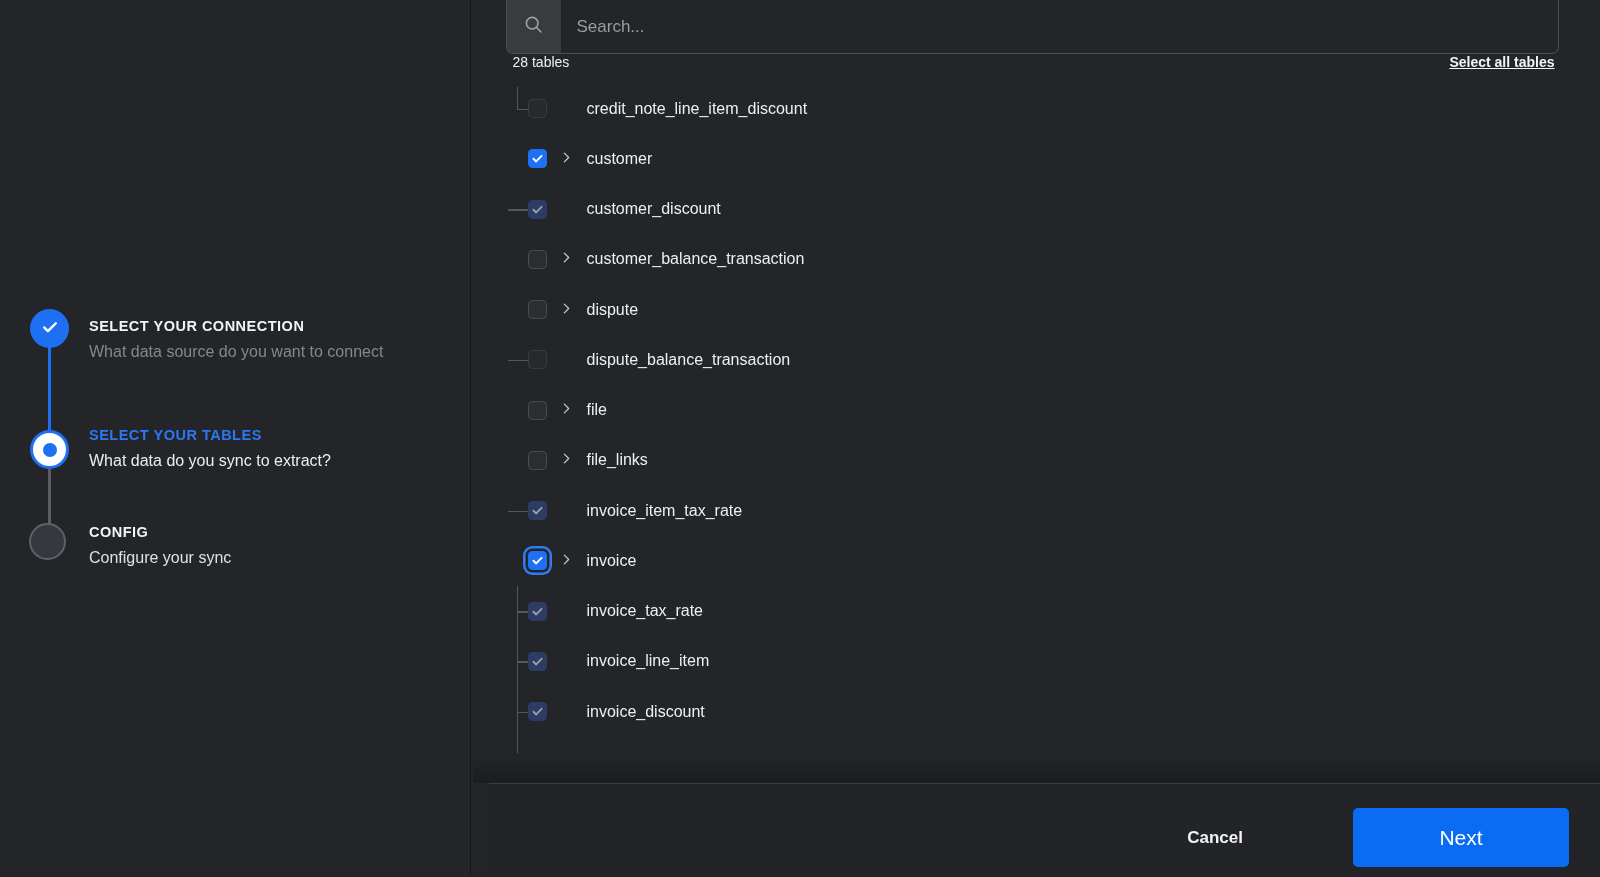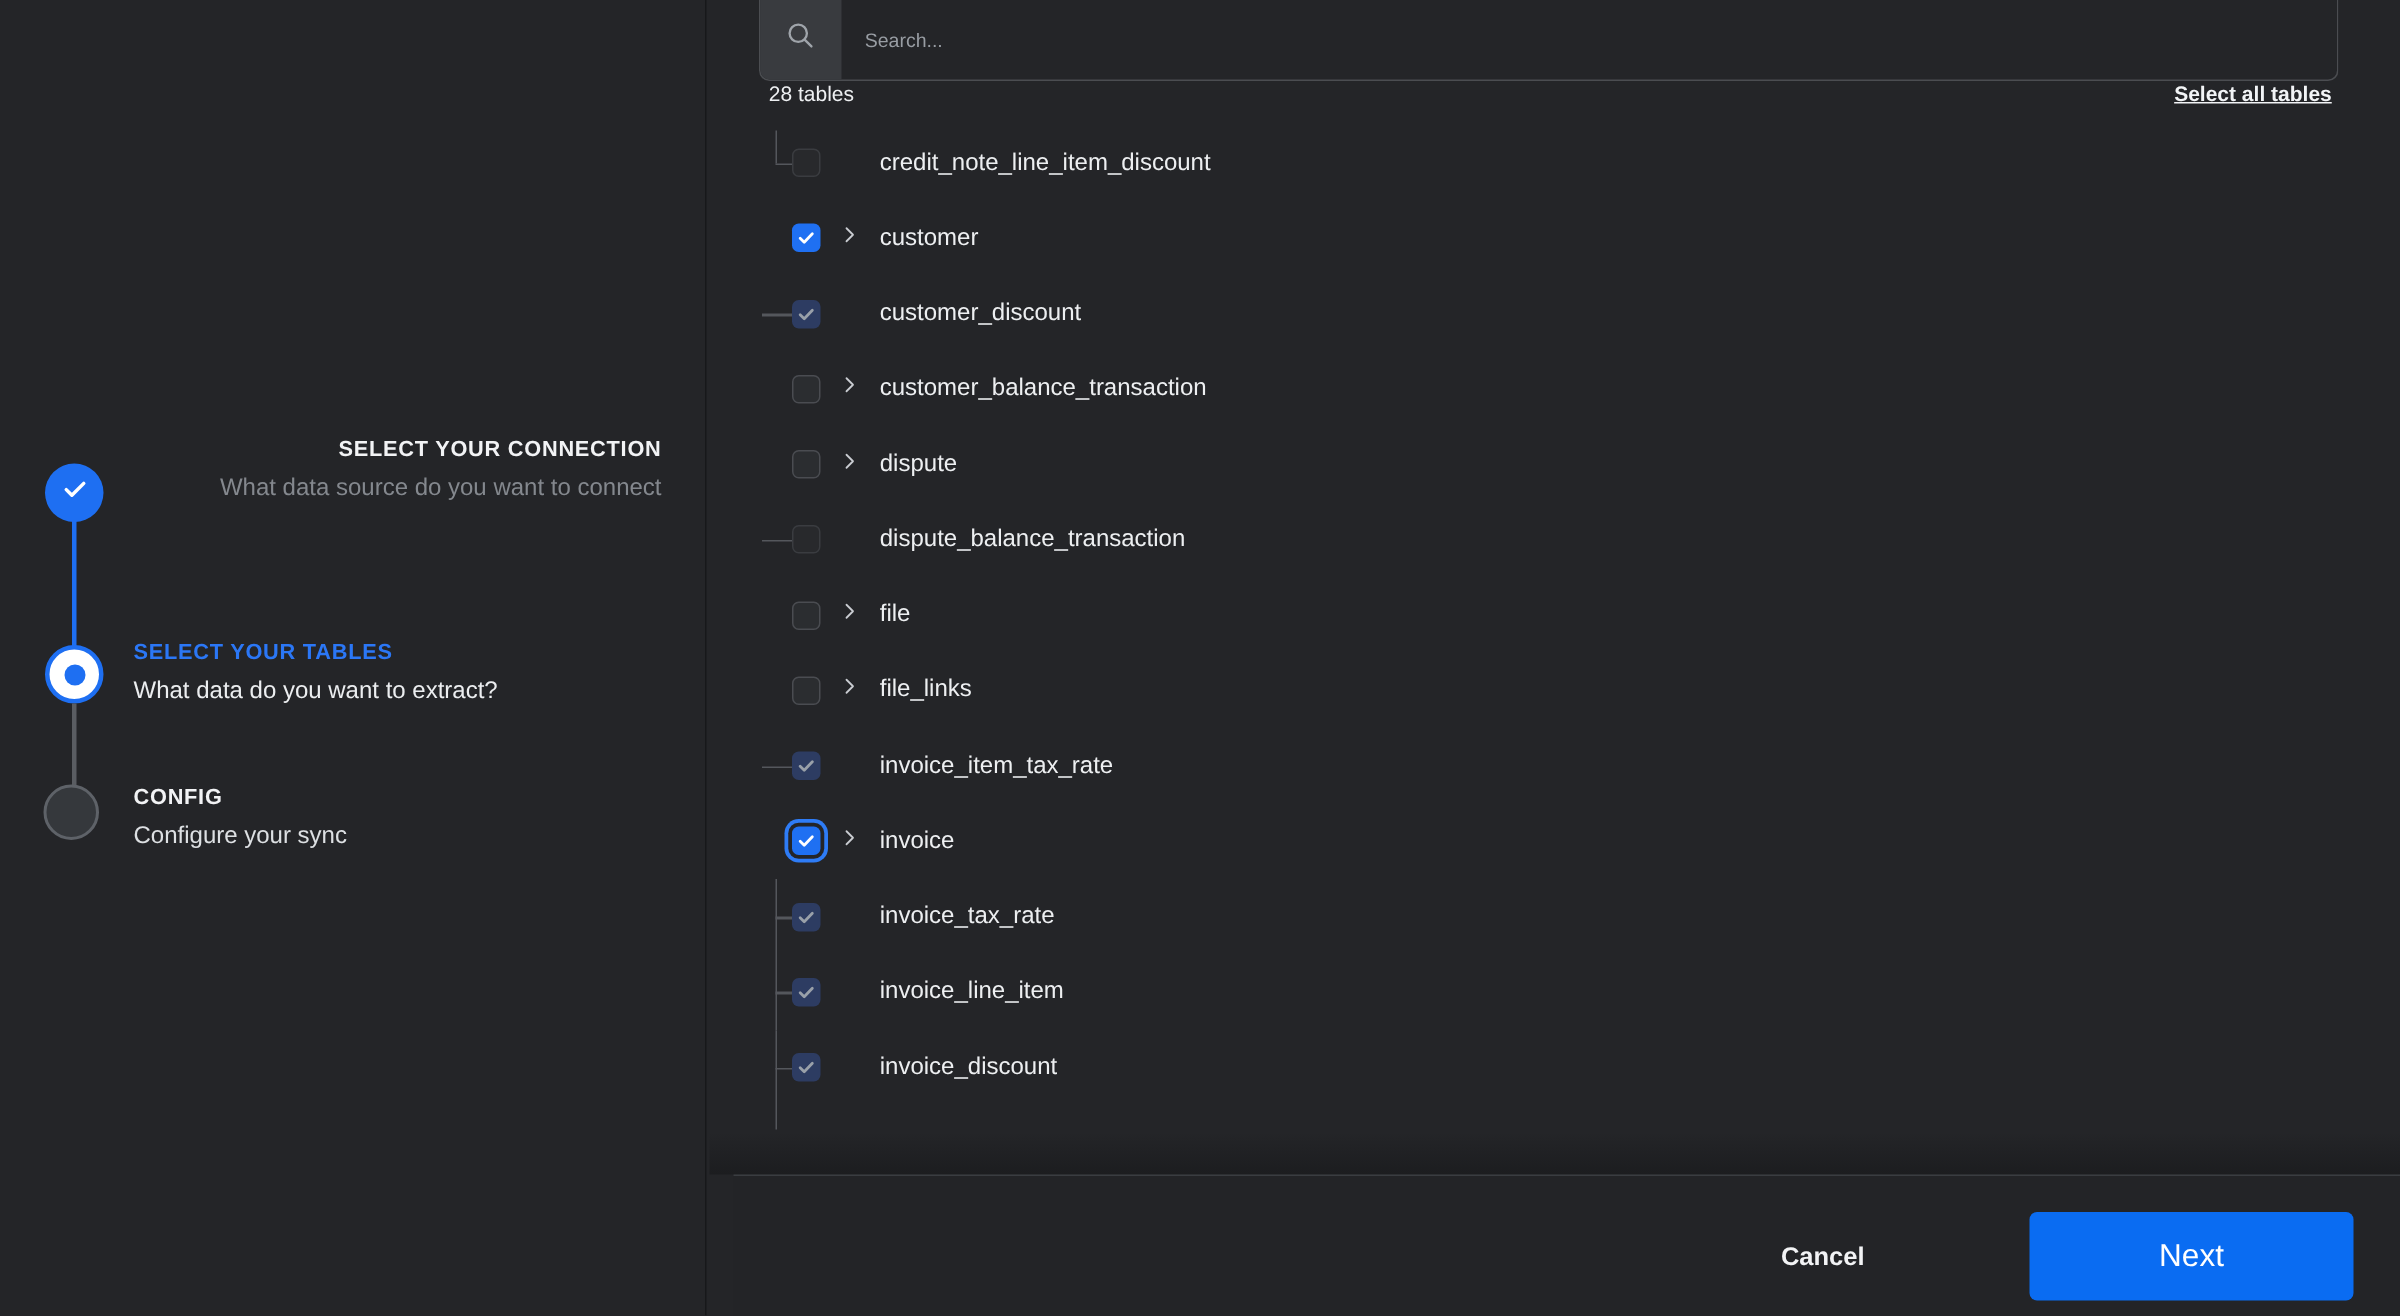--- a/index.html
+++ b/index.html
@@ -20,21 +20,21 @@
   .circle-1 { left:30px; top:309px; width:39px; height:39px; background:#1e6ff2; color:#fff; }
   .circle-1 svg { width:20px; height:20px; }
   .circle-2 { left:30px; top:430px; width:39px; height:39px; background:#ffffff; border:3px solid #1e6ff2; }
   .circle-2 .dot { width:14px; height:14px; border-radius:50%; background:#1e6ff2; }
   .circle-3 { left:29px; top:523px; width:37px; height:37px; background:#35383c; border:2.5px solid #5e6268; }
   .step-connector { position:absolute; left:48px; width:3.4px; }
   .conn-blue { top:347px; height:84px; background:#1e6ff2; }
   .conn-gray { top:469px; height:55px; background:#5a5d62; }
 
   .step-text { position:absolute; left:89px; width:352px; }
-  .step-1-text { top:290px;text-align:right; }
+  .step-1-text { top:316px; }
   .step-2-text { top:425px; }
   .step-3-text { top:522px; }
   .step-title {
     font-size:14.5px; font-weight:700; letter-spacing:0.5px;
     line-height:21px; color:#f2f3f5; margin-bottom:3px;
   }
   .step-title.active { color:#2b77f6; }
   .step-sub { font-size:16px; line-height:23.5px; }
   .sub-muted { color:#84888e; }
   .sub-white { color:#eceef0; }
@@ -48,21 +48,21 @@
     border:1.5px solid #4b4d51; border-top:none; border-radius:0 0 7px 7px;
     display:flex; align-items:stretch;
   }
   .search-icon-box {
     width:54px; flex:none; background:#393b3f;
     border-radius:0 0 0 6px;
     display:flex; align-items:center; justify-content:center;
   }
   .search-input {
     flex:1; background:transparent; border:none; outline:none;
-    color:#86efac; font-size:13px; padding:0 16px;
+    color:#86efac; font-size:17px; padding:0 16px;
     font-family:"Liberation Sans", sans-serif;
   }
   .search-input::placeholder { color:#989da3; }
 
   .list-header {
     position:absolute; left:33px; top:54px; width:1053px; height:30px;
     display:flex; justify-content:space-between;
     padding-left:7px; padding-right:4px;
   }
   .tables-count { font-size:14px; color:#eef0f2; }
@@ -145,21 +145,21 @@
   <div class="step-connector conn-gray"></div>
   <div class="step-circle circle-3"></div>
 
   <div class="step-text step-1-text">
     <div class="step-title">SELECT YOUR CONNECTION</div>
     <div class="step-sub sub-muted">What data source do you want to connect</div>
   </div>
 
   <div class="step-text step-2-text">
     <div class="step-title active">SELECT YOUR TABLES</div>
-    <div class="step-sub sub-white">What data do you want to extract?</div>
+    <div class="step-sub sub-white">What data do you sync to extract?</div>
   </div>
 
   <div class="step-text step-3-text">
     <div class="step-title">CONFIG</div>
     <div class="step-sub sub-soft">Configure your sync</div>
   </div>
 </div>
 
 <div class="main">
 

